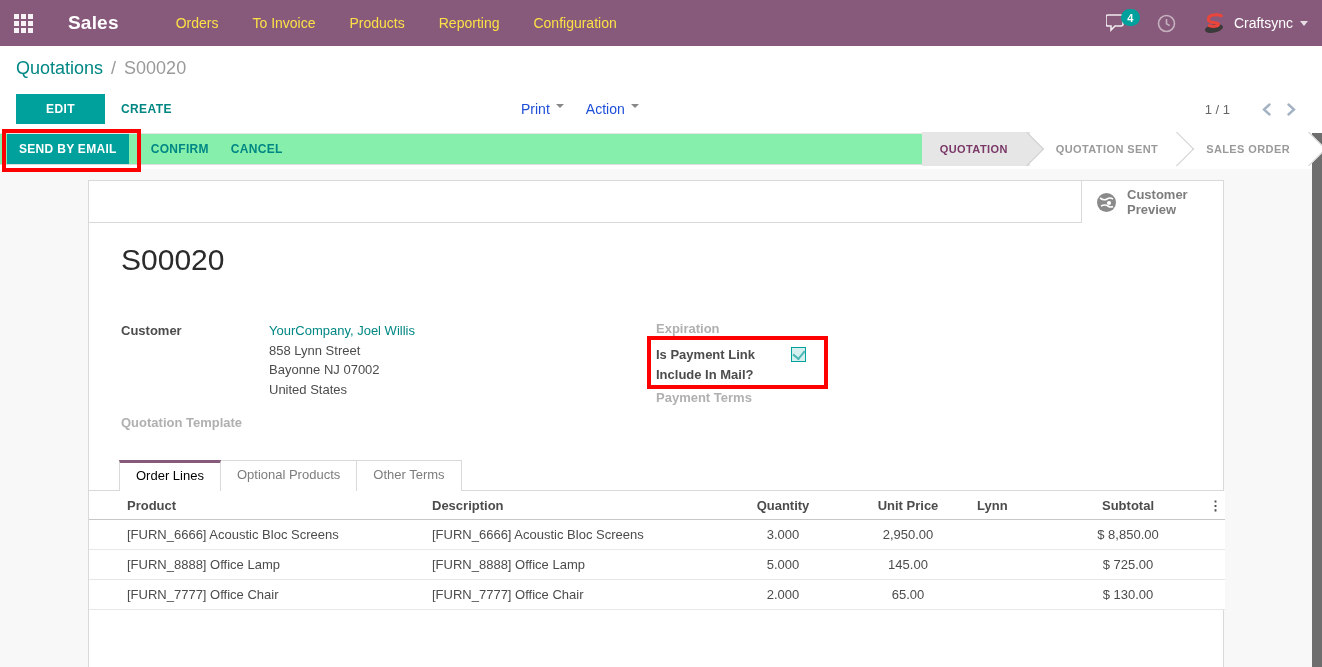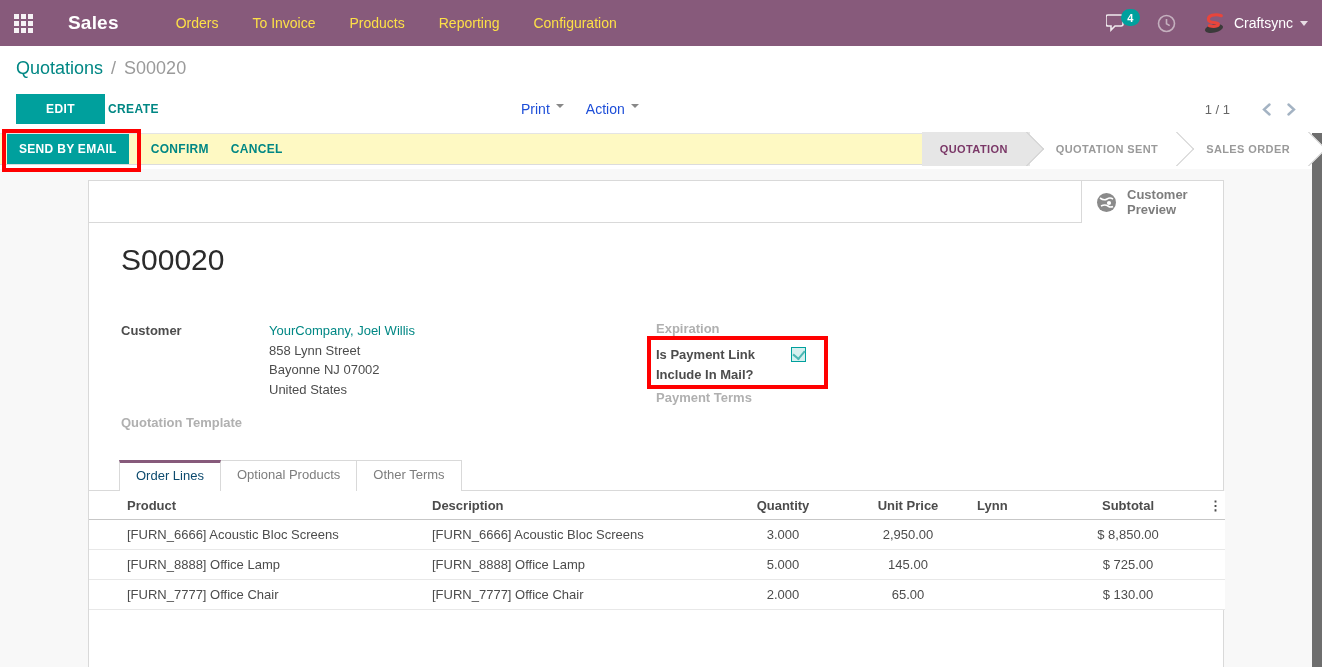--- a/index.html
+++ b/index.html
@@ -23,30 +23,30 @@
   .user-name { font-size:14px; color:#fff; }
   .caret-down { width:0; height:0; border-left:4px solid transparent; border-right:4px solid transparent; border-top:5px solid #e7dde4; margin-left:7px; }
 
   
   .breadcrumb-row { position:absolute; top:46px; left:0; width:1322px; height:44px; background:#fff; display:flex; align-items:center; padding-left:16px; }
   .bc-parent { color:#008784; font-size:18px; cursor:pointer; }
   .bc-sep { color:#9a9a9a; font-size:18px; margin:0 8px; }
   .bc-current { color:#9a9a9a; font-size:18px; }
   .controls-row { position:absolute; top:90px; left:0; width:1322px; height:38px; background:#fff; display:flex; align-items:center; }
   .btn-edit { margin-left:16px; background:#00a09d; color:#fff; border:none; font-size:12px; font-weight:bold; padding:8px 30px; letter-spacing:.4px; cursor:pointer; font-family:inherit; }
-  .btn-create { background:none; border:none; color:#008784; font-size:12px; font-weight:bold; margin-left:3px; letter-spacing:.4px; cursor:pointer; font-family:inherit; }
+  .btn-create { background:none; border:none; color:#008784; font-size:12px; font-weight:bold; margin-left:16px; letter-spacing:.4px; cursor:pointer; font-family:inherit; }
   .cp-dropdowns { position:absolute; left:521px; display:flex; align-items:center; }
   .dd-btn { background:none; border:none; color:#1d4ed8; font-size:14px; display:flex; align-items:center; cursor:pointer; margin-right:22px; font-family:inherit; }
   .dd-caret { width:0; height:0; border-left:4px solid transparent; border-right:4px solid transparent; border-top:4px solid #888; margin-left:6px; position:relative; top:-3px; }
   .pager { position:absolute; right:18px; display:flex; align-items:center; }
   .pager-count { color:#666; font-size:13px; margin-right:24px; }
   .pager-arrow { background:none; border:none; cursor:pointer; padding:0 8px; display:flex; align-items:center; }
 
   
-  .statusbar { position:absolute; top:133px; left:0; width:1322px; height:32px; background:#fef9c3; border-top:1px solid #e4e4e4; border-bottom:1px solid #dcdcdc; display:flex; align-items:center; }
+  .statusbar { position:absolute; top:133px; left:0; width:1322px; height:32px; background:#86efac; border-top:1px solid #e4e4e4; border-bottom:1px solid #dcdcdc; display:flex; align-items:center; }
   .btn-send { margin-left:7px; background:#00a09d; color:#fff; border:none; font-size:12px; font-weight:bold; padding:8px 12px; letter-spacing:.3px; cursor:pointer; font-family:inherit; }
   .btn-flat { background:none; border:none; color:#008784; font-size:12px; font-weight:bold; margin-left:22px; letter-spacing:.3px; cursor:pointer; font-family:inherit; }
   .stage-wrap { margin-left:auto; display:flex; height:34px; overflow:hidden; padding-right:10px; }
   .stage { position:relative; height:34px; line-height:34px; font-size:11px; font-weight:bold; color:#9a9a9a; letter-spacing:.4px; padding:0 22px 0 26px; background:#fff; cursor:pointer; }
   .stage::after { content:''; position:absolute; right:-9px; top:50%; width:24px; height:24px; transform:translateY(-50%) rotate(45deg); border-top:1px solid #d0d0d0; border-right:1px solid #d0d0d0; background:inherit; z-index:2; }
   .stage.active { background:#e6e6e6; color:#7a3767; z-index:1; }
   .stage:first-child { padding-left:18px; }
   .scrollbar-thumb { position:absolute; right:0; top:133px; width:10px; height:534px; background:#6e6e6e; }
 
   
@@ -70,21 +70,21 @@
   .fields-right { position:absolute; left:567px; top:140px; width:420px; }
   .rrow { display:flex; align-items:flex-start; }
   .rlabel-muted { font-size:13px; font-weight:bold; color:#b0b0b0; }
   .pl-label { font-size:13px; font-weight:bold; color:#4c4c4c; line-height:19.5px; width:135px; }
   .checkbox { width:15px; height:15px; border:1px solid #00a09d; background:#d6f0ef; position:relative; margin-top:2px; cursor:pointer; }
   .checkbox::after { content:''; position:absolute; left:3px; top:0px; width:6px; height:9px; border:solid #4cb8b5; border-width:0 2px 2px 0; transform:rotate(40deg); }
 
   
   .tabs { position:absolute; left:0; top:279px; width:100%; height:31px; display:flex; border-bottom:1px solid #d9d9d9; padding-left:30px; }
   .tab { height:31px; line-height:28px; padding:0 16px; font-size:13px; color:#7d7d7d; border:1px solid #d9d9d9; border-bottom:none; background:#fff; cursor:pointer; margin-right:-1px; }
-  .tab.active { color:#0c4a6e; border-top:3px solid #875a7b; line-height:25px; font-weight:normal; position:relative; z-index:1; }
+  .tab.active { color:#000000; border-top:3px solid #875a7b; line-height:25px; font-weight:normal; position:relative; z-index:1; }
 
   
   .olines { position:absolute; left:0; top:310px; width:100%; border-collapse:collapse; table-layout:fixed; }
   .olines th { font-size:13px; font-weight:bold; color:#4c4c4c; text-align:left; padding:7px 8px 6px 8px; border-bottom:1px solid #c7c7c7; background:#fff; }
   .olines td { font-size:13px; color:#4c4c4c; padding:7px 8px; border-bottom:1px solid #e8e8e8; background:#fff; }
   .olines .num { text-align:center; }
   .olines col.c-handle { width:30px; }
   .olines col.c-product { width:305px; }
   .olines col.c-desc { width:295px; }
   .olines col.c-qty { width:128px; }

